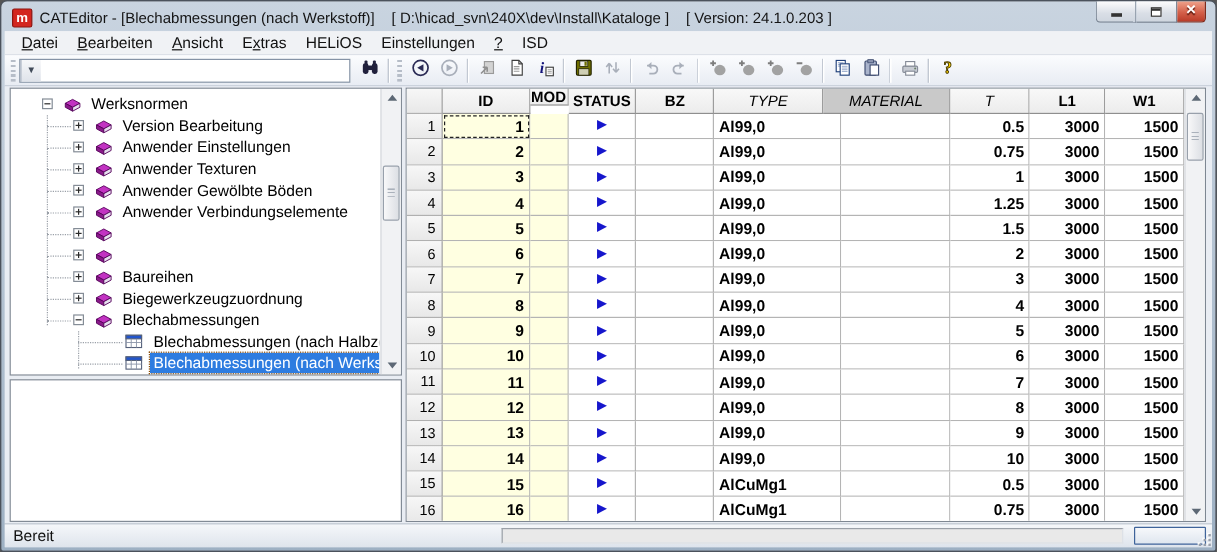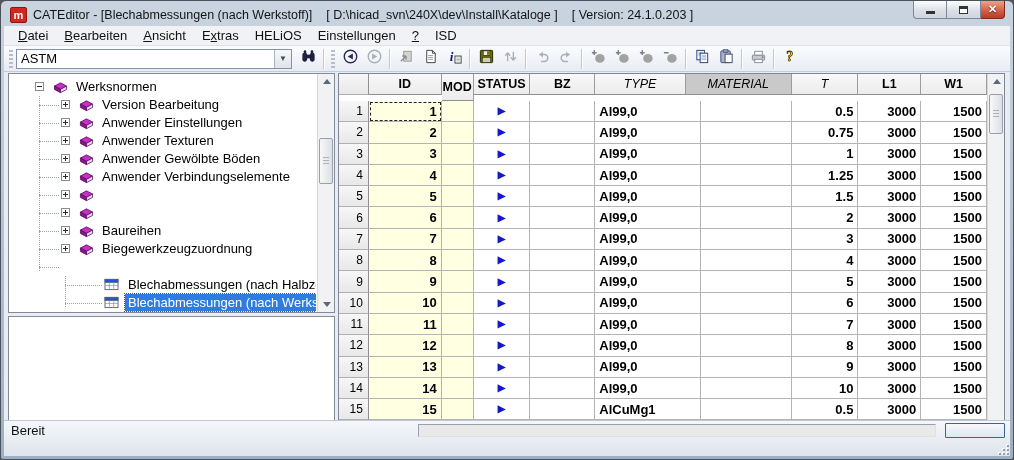--- a/index.html
+++ b/index.html
@@ -76,21 +76,21 @@
   .cell.yellow{background:var(--yellow,#ffffe1);}
   .cell.focus{outline:1px dashed #222;outline-offset:-2px;}
   .hcell{background:linear-gradient(#f8f8f8,#ececec);border-right:1px solid #9c9c9c;border-bottom:1px solid #8f8f8f;
     font-size:12.5px;font-weight:bold;display:flex;align-items:center;justify-content:center;color:#000;}
   .hcell.it{font-style:italic;font-weight:normal;}
   .hcell.hsel{background:var(--hdrsel,#c9c9c9);}
   .rhcell{background:linear-gradient(#f7f7f7,#e8e8e8);border-right:1px solid #8f8f8f;border-bottom:1px solid #b0b0b0;
     font-size:12px;display:flex;align-items:center;justify-content:flex-end;padding:0 5px;color:#000;}
   .play{color:var(--arrow,#1616cc);font-size:10px;line-height:1;}
   
-  .statusbar{position:absolute;left:0;right:0;bottom:0;height:36px;background:linear-gradient(#f5f7fa,#dee4ec);
+  .statusbar{position:absolute;left:0;right:0;bottom:0;height:20px;background:linear-gradient(#f5f7fa,#dee4ec);
     border-top:1px solid #c0c7d2;font-size:13px;color:#111;}
   .status-text{position:absolute;left:7px;top:2px;}
   .status-panel{position:absolute;left:414px;width:518px;top:3px;height:13px;background:#e9e9e9;
     border:1px solid;border-color:#9aa0a8 #dde1e7 #dde1e7 #9aa0a8;}
   .status-pane2{position:absolute;left:941px;width:60px;top:2px;height:15px;border:1px solid #3e639a;
     background:linear-gradient(#f6f8fb,#dfe6ef);border-radius:1px;}
   .resize-grip{position:absolute;right:1px;bottom:1px;width:12px;height:12px;}
   .resize-grip b{position:absolute;width:2px;height:2px;background:#98a0ac;box-shadow:-1px -1px 0 #fff;}
 </style>
 </head>
@@ -122,21 +122,20 @@
         <span class="menu-item"><u>A</u>nsicht</span>
         <span class="menu-item">E<u>x</u>tras</span>
         <span class="menu-item">HELiOS</span>
         <span class="menu-item">Einstellungen</span>
         <span class="menu-item"><u>?</u></span>
         <span class="menu-item">ISD</span>
       </div>
     <div class="toolbar">
         <div class="tb-grip"></div>
         <div class="combo">
-          <input value="ASTM" style="">
           <div class="drop">
             <span>▼</span>
           </div>
         </div>
         <div class="tb-btn">
           <span><svg width="17" height="17" viewBox="0 0 18 18">
               <rect x="2.5" y="5" width="5" height="9.5" rx="2.2" fill="#20203c"></rect>
               <rect x="10.5" y="5" width="5" height="9.5" rx="2.2" fill="#20203c"></rect>
               <rect x="7" y="7" width="4" height="4" fill="#20203c"></rect>
               <rect x="4" y="2.5" width="2.6" height="4" rx="1" fill="#20203c"></rect>
@@ -389,20 +388,31 @@
                 <i class="v"></i>
               </span>
               <span style="position: absolute; left: 69px; top: 2px;"><svg width="17" height="15" viewBox="0 0 18 16">
                   <polygon points="2.5,6.5 9,3 15.5,6.5 9,10" fill="#c233c2" stroke="#55005a" stroke-width="0.8"></polygon>
                   <polygon points="2.5,6.5 2.5,10 9,13.5 9,10" fill="#8a1a8a" stroke="#55005a" stroke-width="0.8"></polygon>
                   <polygon points="15.5,6.5 15.5,10 9,13.5 9,10" fill="#e6e0ee" stroke="#55005a" stroke-width="0.8"></polygon>
                 </svg></span>
               <span class="tree-label" style="position: absolute; left: 88px; top: 0px;">Biegewerkzeugzuordnung</span>
             </div>
             <div class="hguide" style="left: 30px; width: 20px; top: 193px;"></div>
+            <div class="tree-row" style="left: 0px; right: 0px; top: 184px;">
+              <span class="expander " style="left: 52px; top: 4px;">
+                <i></i>
+              </span>
+              <span style="position: absolute; left: 69px; top: 2px;"><svg width="17" height="15" viewBox="0 0 18 16">
+                  <polygon points="2.5,6.5 9,3 15.5,6.5 9,10" fill="#c233c2" stroke="#55005a" stroke-width="0.8"></polygon>
+                  <polygon points="2.5,6.5 2.5,10 9,13.5 9,10" fill="#8a1a8a" stroke="#55005a" stroke-width="0.8"></polygon>
+                  <polygon points="15.5,6.5 15.5,10 9,13.5 9,10" fill="#e6e0ee" stroke="#55005a" stroke-width="0.8"></polygon>
+                </svg></span>
+              <span class="tree-label" style="position: absolute; left: 88px; top: 0px;">Blechabmessungen</span>
+            </div>
             <div class="hguide" style="left: 56px; width: 37px; top: 211px;"></div>
             <div class="tree-row" style="left: 0px; right: 0px; top: 202px;">
               <span style="position: absolute; left: 95px; top: 2px;"><svg width="15" height="13" viewBox="0 0 16 14">
                   <rect x="1" y="1.5" width="14" height="11" fill="#fff" stroke="#55607a"></rect>
                   <rect x="1" y="1.5" width="14" height="3.2" fill="#2255cc" stroke="#55607a"></rect>
                   <path d="M1 8 h14 M5.7 4.7 v7.8 M10.4 4.7 v7.8" stroke="#8a94a8" stroke-width="0.8" fill="none"></path>
                 </svg></span>
               <span class="tree-label" style="position: absolute; left: 114px; top: 0px;">Blechabmessungen (nach Halbzeug)</span>
             </div>
             <div class="hguide" style="left: 56px; width: 37px; top: 229px;"></div>
@@ -425,21 +435,21 @@
             </div>
         </div>
       </div>
       <div class="lower-pane"></div>
 
       <div class="table-pane">
         <div class="grid">
             <div class="grid-row">
               <div class="hcell rhcell" style="width: 30px; height: 21px;"></div>
               <div class="hcell" style="width: 73px; height: 21px;">ID</div>
-              <div class="hcell" style="width: 32px; height: 27px;">MOD</div>
+              <div class="hcell" style="width: 32px; height: 14px;">MOD</div>
               <div class="hcell" style="width: 57px; height: 21px;">STATUS</div>
               <div class="hcell" style="width: 65px; height: 21px;">BZ</div>
               <div class="hcell it" style="width: 91px; height: 21px;">TYPE</div>
               <div class="hcell it hsel" style="width: 106px; height: 21px;">MATERIAL</div>
               <div class="hcell it" style="width: 67px; height: 21px;">T</div>
               <div class="hcell" style="width: 63px; height: 21px;">L1</div>
               <div class="hcell" style="width: 66px; height: 21px;">W1</div>
             </div>
             <div class="grid-row">
               <div class="rhcell" style="width: 30px; height: 21.31px;">1</div>

